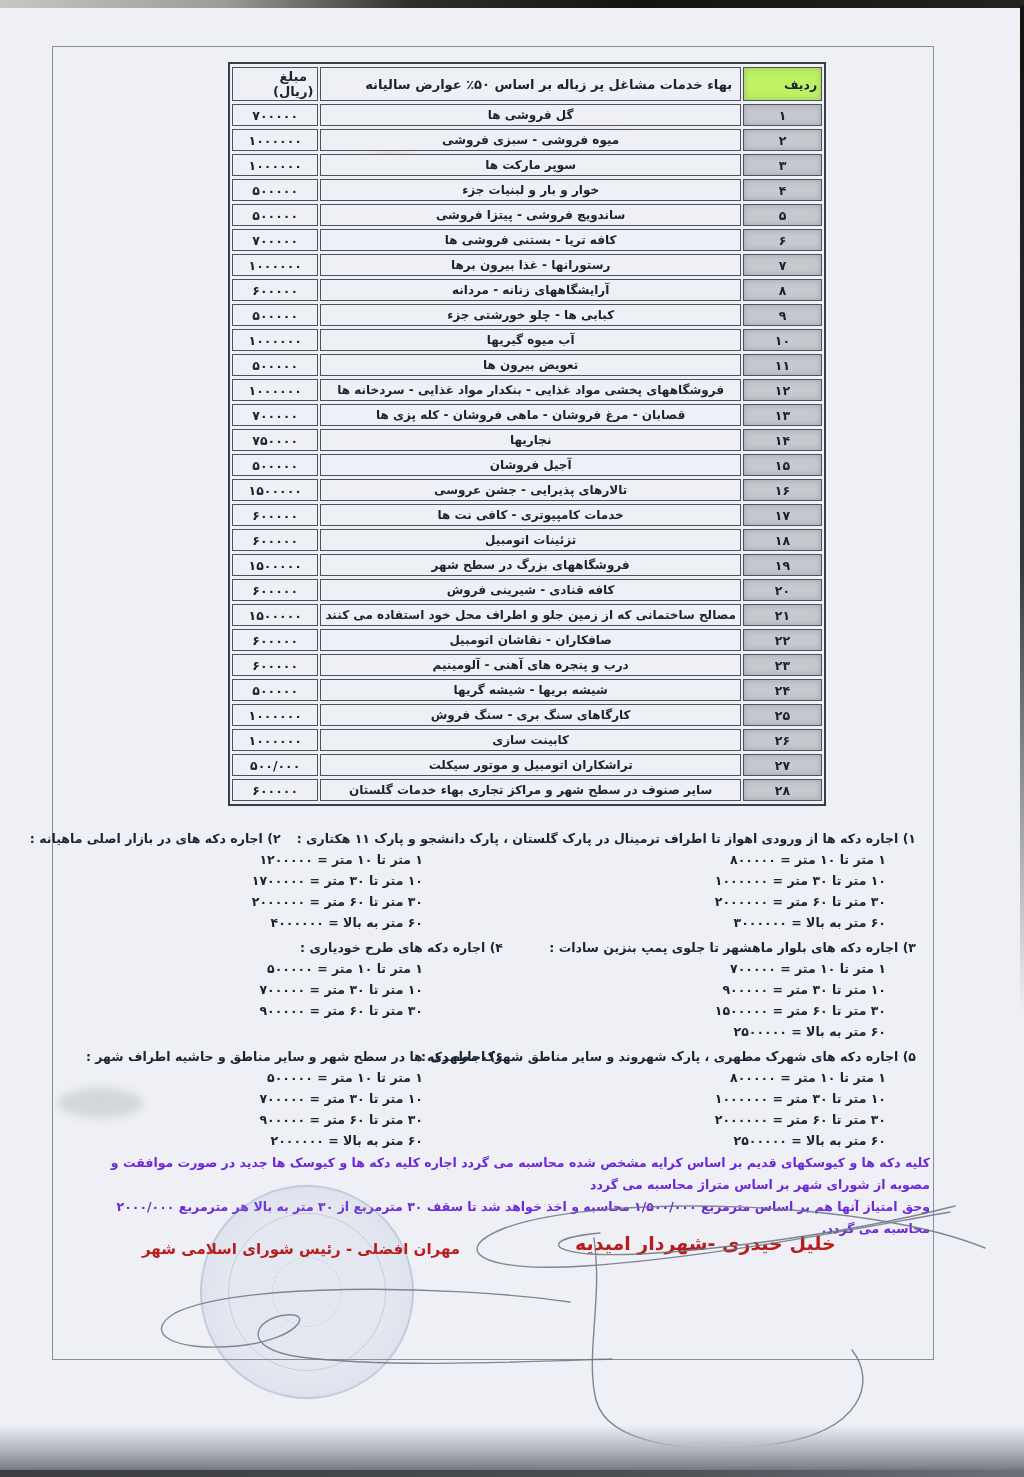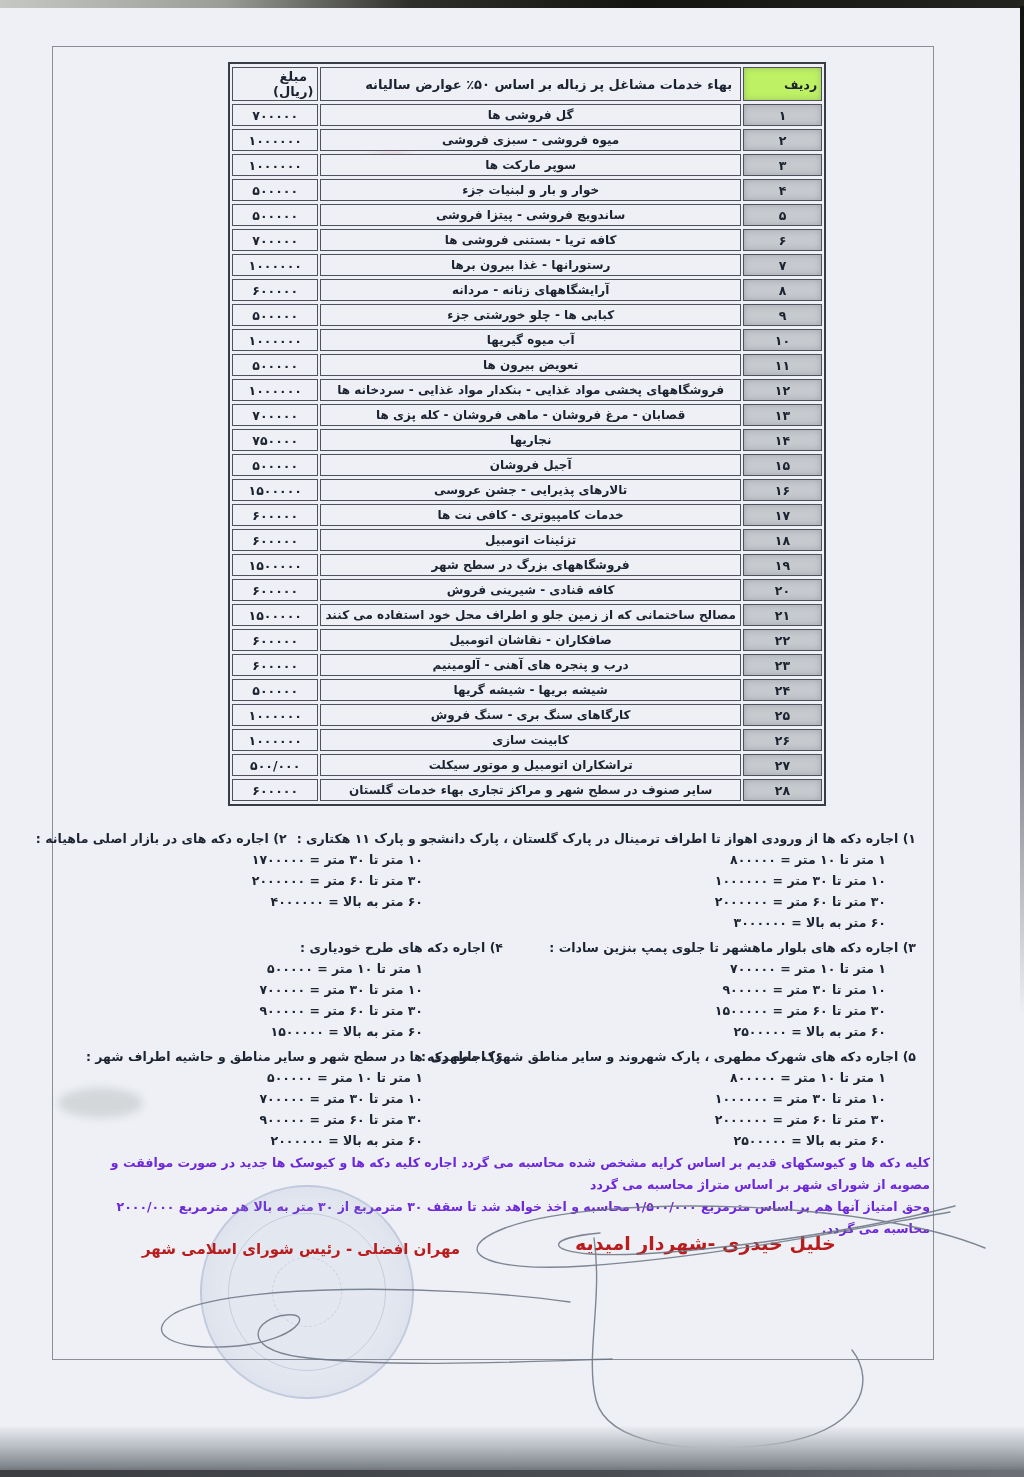--- a/index.html
+++ b/index.html
@@ -39,21 +39,21 @@
   
   .sched-area{position:absolute;top:830px;left:90px;width:826px;direction:rtl;
     font-size:12.5px;font-weight:700;color:#1c2432;}
   .pair{display:flex;margin-bottom:6px;}
   .p-col{width:50%;}
   .p-head{white-space:nowrap;line-height:17px;margin-bottom:2px;}
   .p-line{line-height:21px;text-align:right;}
   .col-r .p-line{padding-right:30px;}
   .col-l .p-line{padding-right:80px;}
   .pair-heads{display:flex;white-space:nowrap;line-height:17px;margin-bottom:2px;}
-  .pair-heads .h2{margin-right:10px;}
+  .pair-heads .h2{margin-right:16px;}
   
   .note{position:absolute;top:1152px;left:88px;width:842px;direction:rtl;
     font-size:12.5px;font-weight:700;line-height:22px;color:#6d28d9;text-align:right;}
   
   .sig{position:absolute;font-weight:700;color:#b91c1c;white-space:nowrap;}
   .sig-mayor{top:1232px;left:575px;font-size:19px;}
   .sig-council{top:1240px;left:142px;font-size:15px;}
   
   .stamp{position:absolute;left:200px;top:1185px;width:210px;height:210px;border-radius:50%;
     border:2px solid rgba(122,142,182,.35);
@@ -238,41 +238,41 @@
       <span class="h2">۲) اجاره دکه های در بازار اصلی ماهیانه :</span>
     </div>
     <div class="pair">
       <div class="p-col col-r">
         <div class="p-line">۱ متر تا ۱۰ متر = ۸۰۰۰۰۰</div>
         <div class="p-line">۱۰ متر تا ۳۰ متر = ۱۰۰۰۰۰۰</div>
         <div class="p-line">۳۰ متر تا ۶۰ متر = ۲۰۰۰۰۰۰</div>
         <div class="p-line">۶۰ متر به بالا = ۳۰۰۰۰۰۰</div>
       </div>
       <div class="p-col col-l">
+        <div class="p-line">۱ متر تا ۱۰ متر = ۱۲۰۰۰۰۰</div>
         <div class="p-line">۱۰ متر تا ۳۰ متر = ۱۷۰۰۰۰۰</div>
         <div class="p-line">۳۰ متر تا ۶۰ متر = ۲۰۰۰۰۰۰</div>
         <div class="p-line">۶۰ متر به بالا = ۴۰۰۰۰۰۰</div>
       </div>
     </div>
   </div>
 
   <div class="pair">
     <div class="p-col col-r">
       <div class="p-head">۳) اجاره دکه های بلوار ماهشهر تا جلوی پمپ بنزین سادات :</div>
       <div class="p-line">۱ متر تا ۱۰ متر = ۷۰۰۰۰۰</div>
       <div class="p-line">۱۰ متر تا ۳۰ متر = ۹۰۰۰۰۰</div>
       <div class="p-line">۳۰ متر تا ۶۰ متر = ۱۵۰۰۰۰۰</div>
       <div class="p-line">۶۰ متر به بالا = ۲۵۰۰۰۰۰</div>
     </div>
     <div class="p-col col-l">
       <div class="p-head">۴) اجاره دکه های طرح خودیاری :</div>
       <div class="p-line">۱ متر تا ۱۰ متر = ۵۰۰۰۰۰</div>
       <div class="p-line">۱۰ متر تا ۳۰ متر = ۷۰۰۰۰۰</div>
       <div class="p-line">۳۰ متر تا ۶۰ متر = ۹۰۰۰۰۰</div>
-      <div class="p-line">۶۰ متر به بالا = ۱۵۰۰۰۰۰</div>
     </div>
   </div>
 
   <div class="pair">
     <div class="p-col col-r">
       <div class="p-head">۵) اجاره دکه های شهرک مطهری ، پارک شهروند و سایر مناطق شهرک مطهری :</div>
       <div class="p-line">۱ متر تا ۱۰ متر = ۸۰۰۰۰۰</div>
       <div class="p-line">۱۰ متر تا ۳۰ متر = ۱۰۰۰۰۰۰</div>
       <div class="p-line">۳۰ متر تا ۶۰ متر = ۲۰۰۰۰۰۰</div>
       <div class="p-line">۶۰ متر به بالا = ۲۵۰۰۰۰۰</div>

